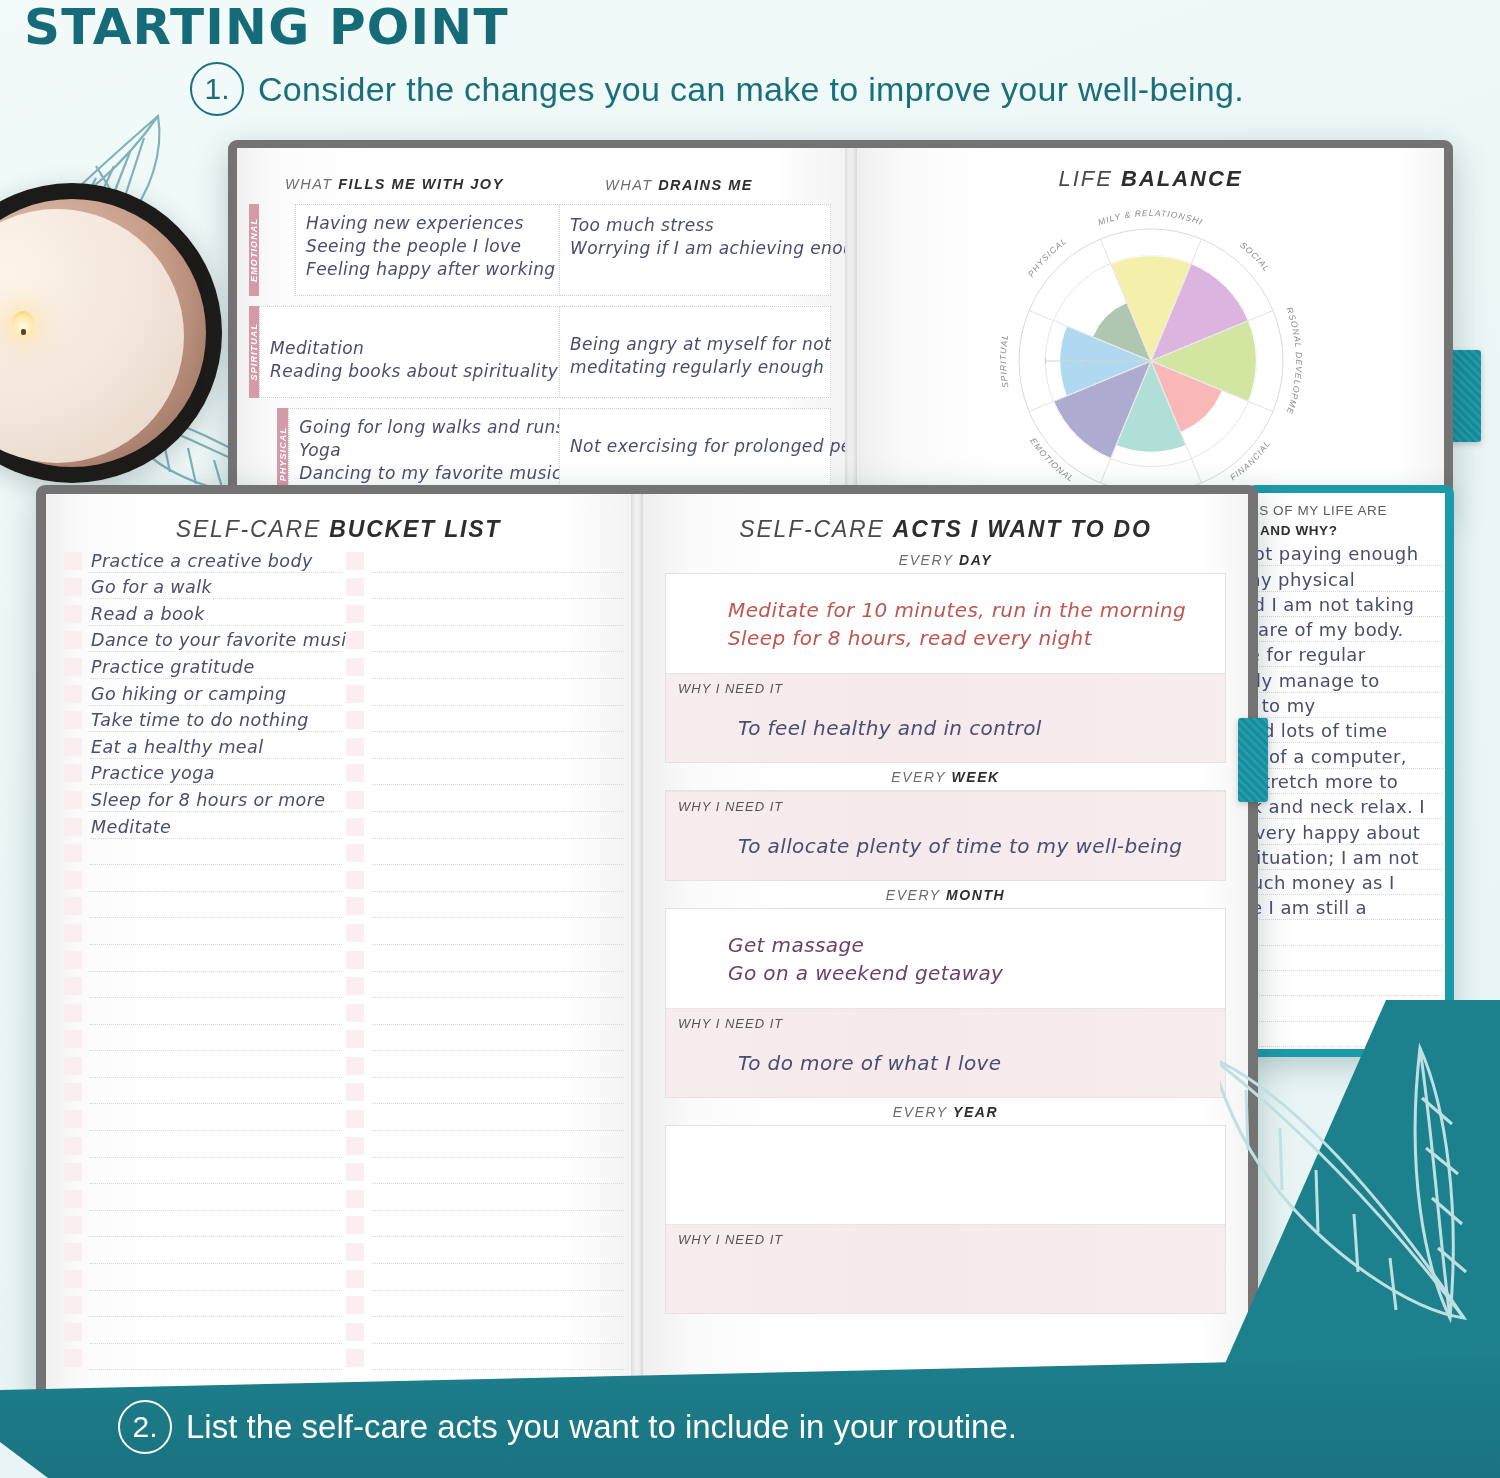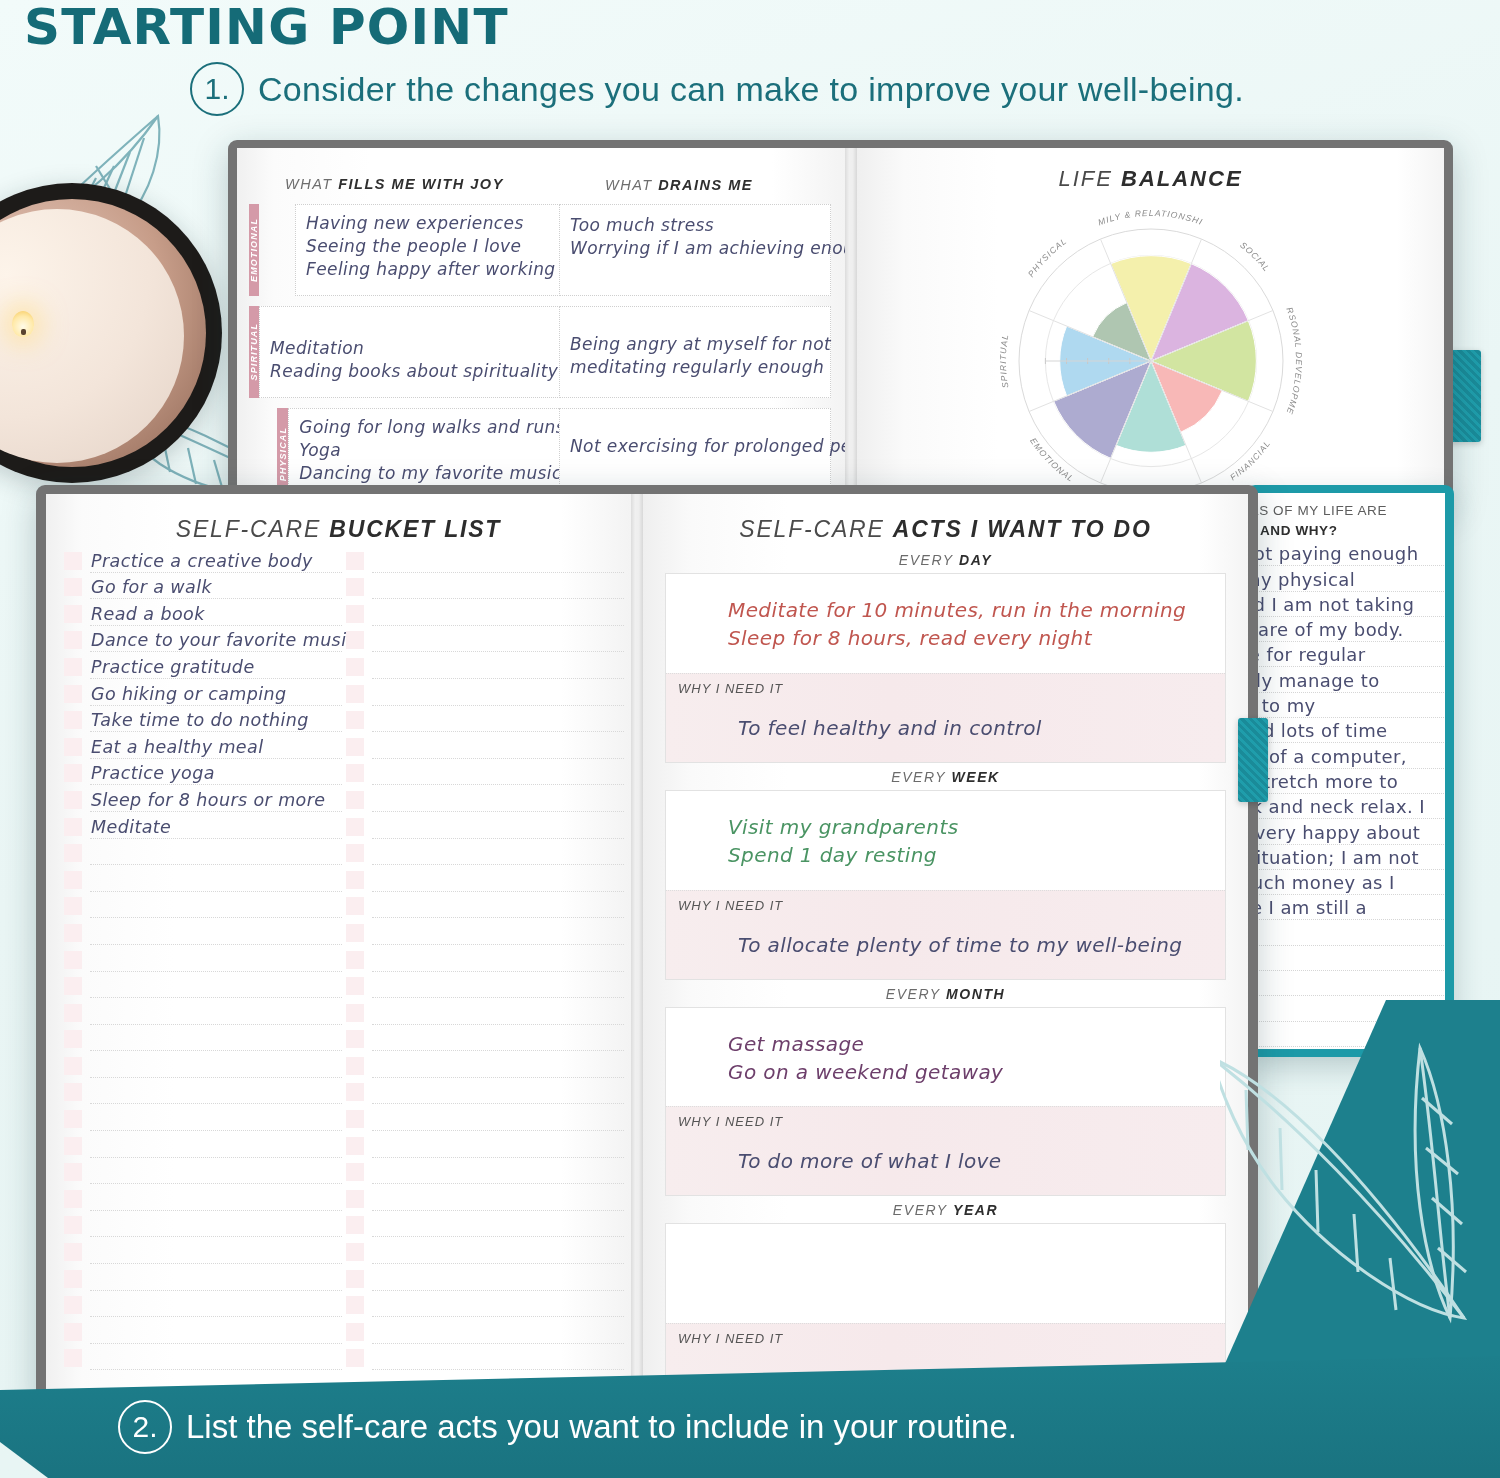--- a/index.html
+++ b/index.html
@@ -837,24 +837,20 @@
               <div class="handwrite hw-red">Meditate for 10 minutes, run in the morning</div>
               <div class="handwrite hw-red">Sleep for 8 hours, read every night</div>
             </div>
             <div class="act-why">
               <div class="why-label">WHY I NEED IT</div>
               <div class="handwrite">To feel healthy and in control</div>
             </div>
           </div>
           <div class="freq-label"><span>EVERY </span><b>WEEK</b></div>
           <div class="act-card">
-            <div class="act-top">
-              <div class="handwrite hw-green">Visit my grandparents</div>
-              <div class="handwrite hw-green">Spend 1 day resting</div>
-            </div>
             <div class="act-why">
               <div class="why-label">WHY I NEED IT</div>
               <div class="handwrite">To allocate plenty of time to my well-being</div>
             </div>
           </div>
           <div class="freq-label"><span>EVERY </span><b>MONTH</b></div>
           <div class="act-card">
             <div class="act-top">
               <div class="handwrite hw-purple">Get massage</div>
               <div class="handwrite hw-purple">Go on a weekend getaway</div>

